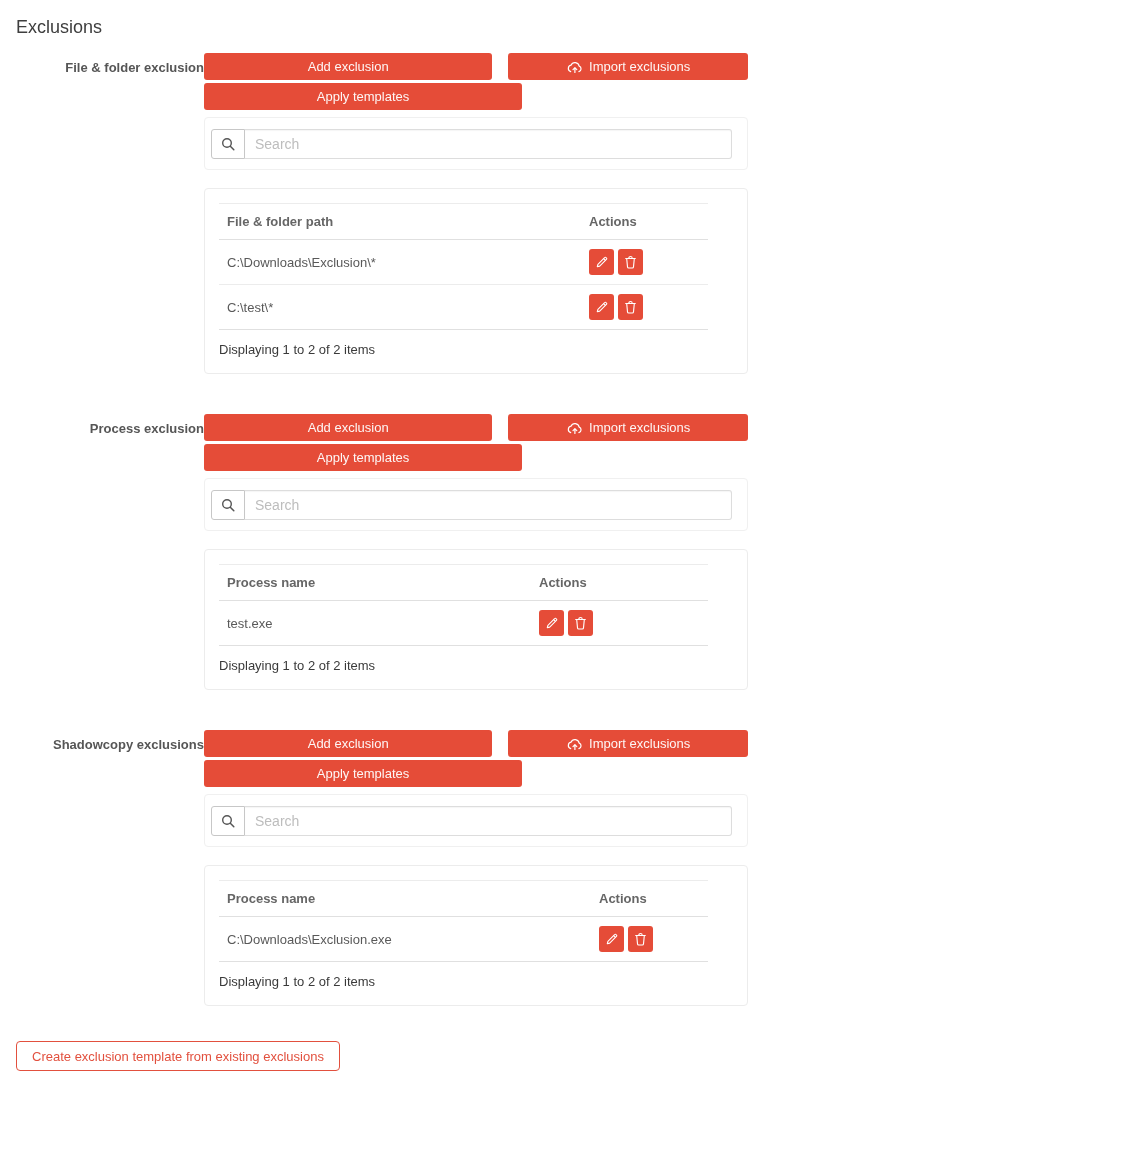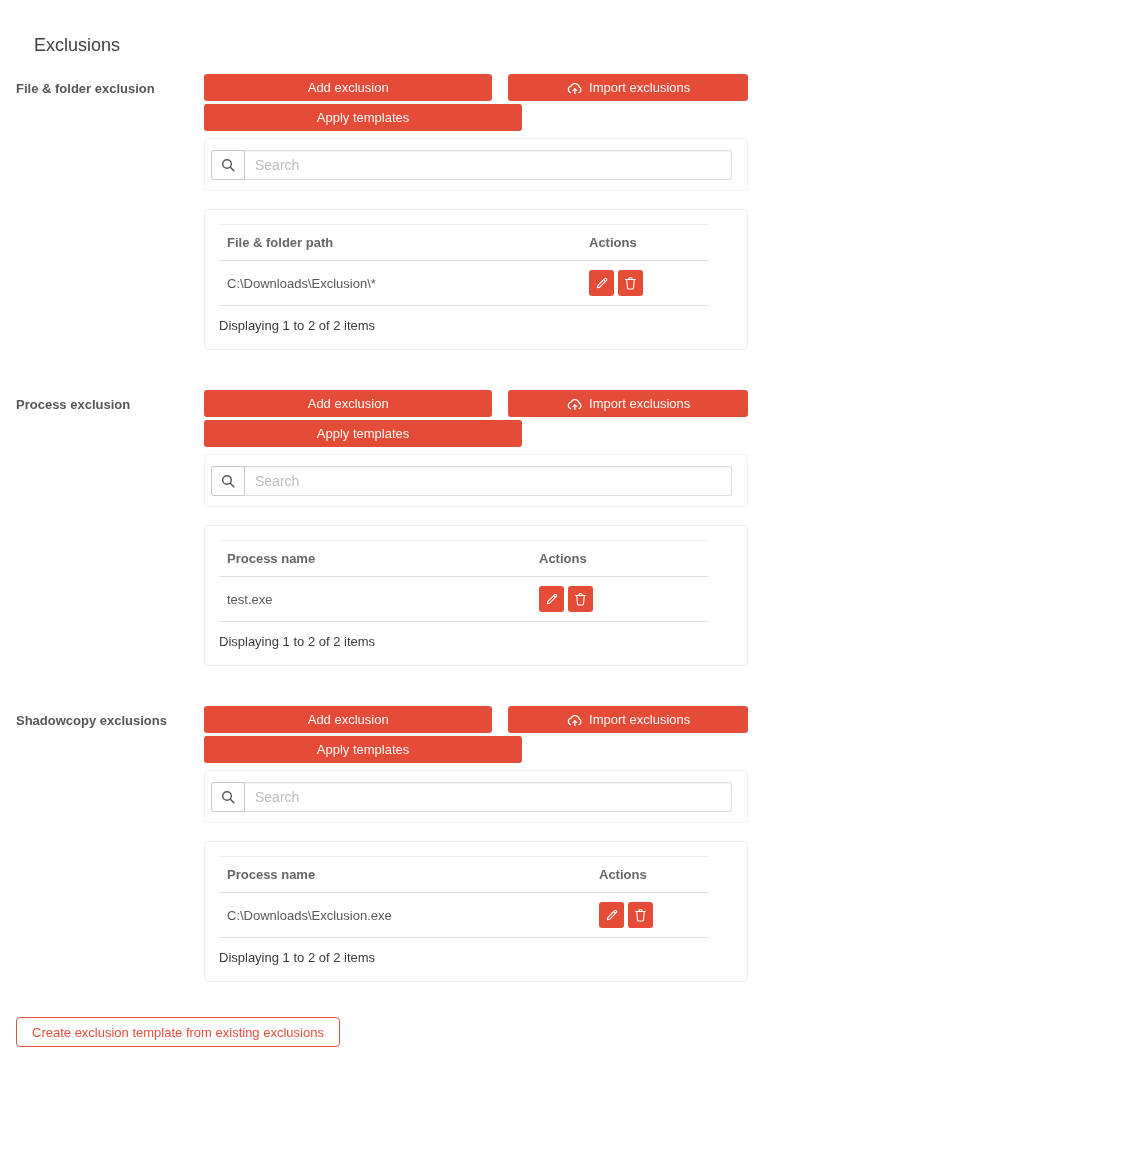--- a/index.html
+++ b/index.html
@@ -6,30 +6,31 @@
   html, body { margin: 0; padding: 0; background: #fff; }
   body {
     width: 1136px; height: 1159px;
     font-family: "Liberation Sans", sans-serif;
     color: #555;
   }
   .page { padding: 17px 16px 20px 16px; }
 
   .page-title {
     font-size: 18px; font-weight: 400; color: #3e3e3e;
-    line-height: 21px; margin: 18px;
+    line-height: 21px; margin: 0;
   }
 
   
   .excl-section { display: flex; margin-top: 40px; }
   .excl-section.s1 { margin-top: 15px; }
   .sec-label {
     width: 188px; flex: 0 0 188px;
     font-size: 13px; font-weight: bold; color: #565656;
     padding-top: 7px;
+    text-align: right;
   }
   .sec-content { width: 544px; flex: 0 0 544px; }
 
   
   .btn-row { display: flex; gap: 16px; }
   .btn {
     height: 27px; font-size: 13px; line-height: 1;
     border: none; border-radius: 3px; cursor: pointer;
     font-family: "Liberation Sans", sans-serif;
   }
@@ -192,20 +193,41 @@
                   <button class="mini-btn">
                       <span class="icon">
                         <svg width="13" height="14" viewBox="0 0 13 14">
                           <use href="#ic-trash"></use>
                         </svg>
                       </span>
                     </button>
                 </div>
               </td>
             </tr>
+            <tr>
+              <td>C:\test\*</td>
+              <td>
+                <div class="actions">
+                  <button class="mini-btn">
+                      <span class="icon">
+                        <svg width="14" height="14" viewBox="0 0 14 14">
+                          <use href="#ic-pencil"></use>
+                        </svg>
+                      </span>
+                    </button>
+                  <button class="mini-btn">
+                      <span class="icon">
+                        <svg width="13" height="14" viewBox="0 0 13 14">
+                          <use href="#ic-trash"></use>
+                        </svg>
+                      </span>
+                    </button>
+                </div>
+              </td>
+            </tr>
           </tbody>
         </table>
         <div class="tbl-footer">Displaying 1 to 2 of 2 items</div>
       </div>
     </div>
   </section>
 
   
   <section class="excl-section s2">
     <div class="sec-label">Process exclusion</div>

